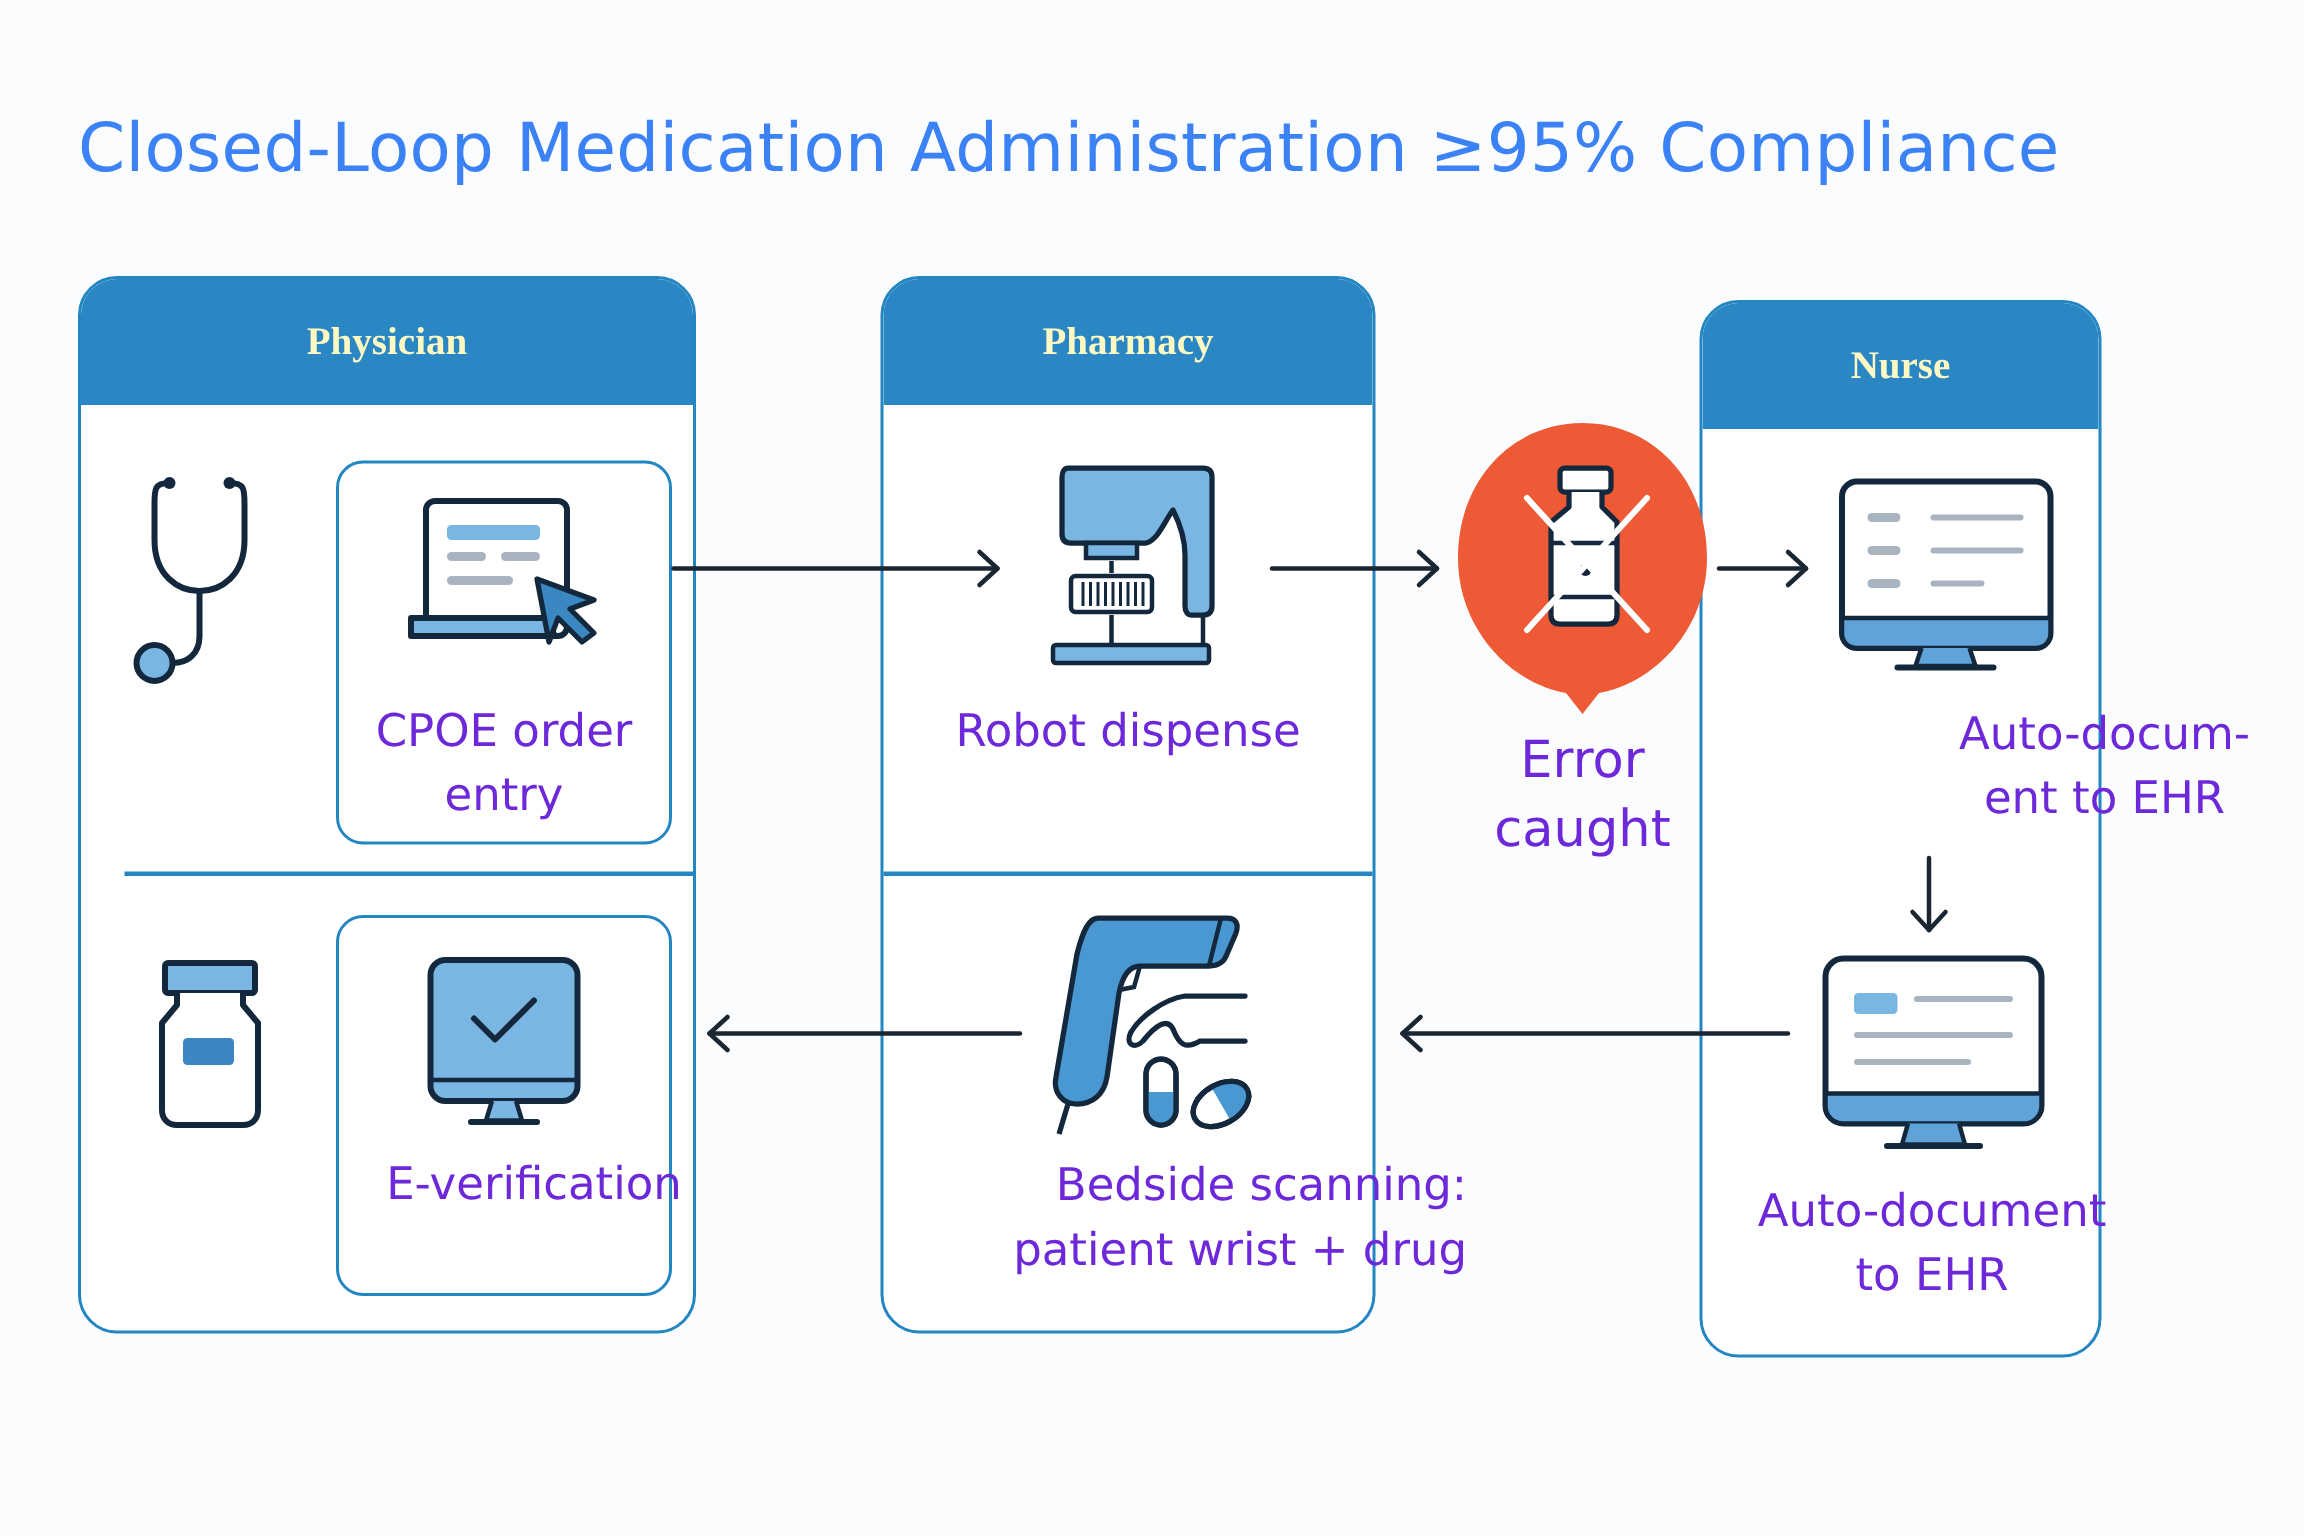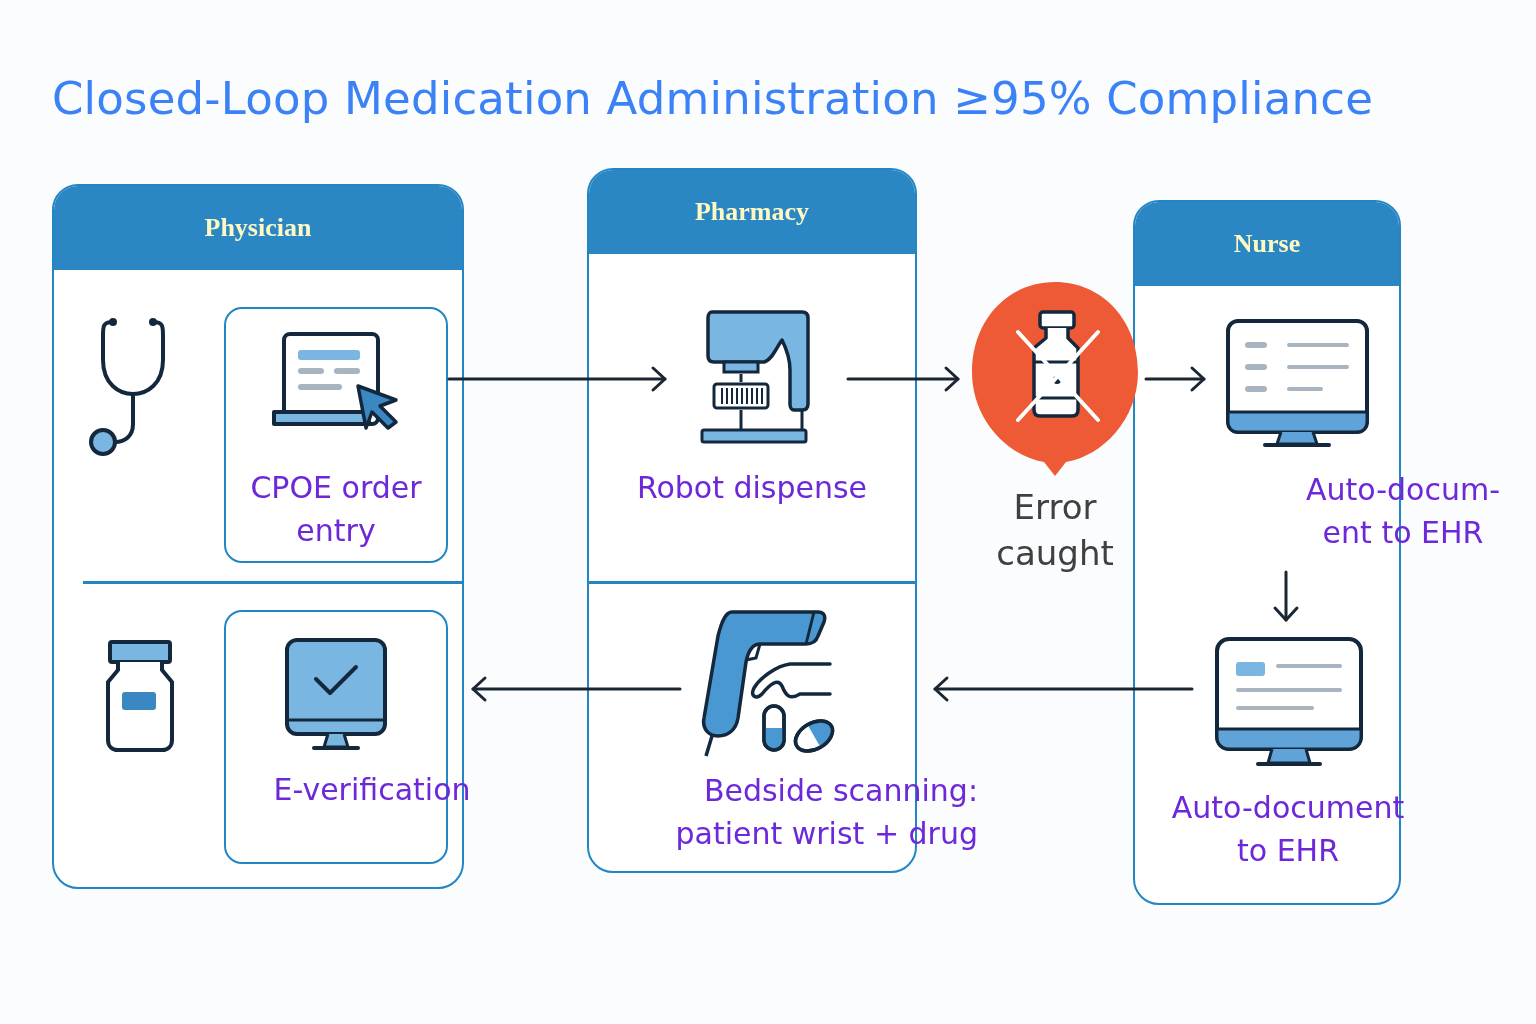--- a/index.html
+++ b/index.html
@@ -5,34 +5,34 @@
   html, body { margin:0; padding:0; }
   body { width:1536px; height:1024px; background:#fbfcfd; position:relative; overflow:hidden;
          font-family:"DejaVu Sans","Liberation Sans",sans-serif; color:#13202e; }
   .title { position:absolute; left:52px; top:72px; font-size:45px; font-weight:400; letter-spacing:0.2px; color:#3b82f6; white-space:nowrap; }
   .lane { position:absolute; border:2.5px solid #2386c3; border-radius:26px; background:#fff; box-sizing:border-box; overflow:hidden; }
   .lane-head { position:absolute; left:0; right:0; top:0; height:84px; background:#2a87c4; color:#fef9c3;
                font-size:26px; font-weight:700; display:flex; align-items:center; justify-content:center;font-family:Liberation Serif, serif; }
   .divider { position:absolute; height:2.5px; background:#2386c3; }
   .card { position:absolute; border:2.5px solid #2386c3; border-radius:18px; background:#fff; box-sizing:border-box; }
   .label { position:absolute; text-align:center; font-size:30px; line-height:43px; color:#6d28d9; white-space:nowrap; }
-  .err { color:#404040; font-size:34px; line-height:46px; }
+  .err { color:#6d28d9; font-size:34px; line-height:46px; }
   svg.abs { position:absolute; overflow:visible; }
 </style>
 </head>
 <body>
 
 <div class="title">Closed-Loop Medication Administration ≥95% Compliance</div>
 
 <div class="lane" style="left:52px;top:184px;width:412px;height:705px;">
   <div class="lane-head">Physician</div>
 </div>
 <div class="divider" style="left:83px;top:581px;width:380px;"></div>
 
-<div class="lane" style="left:587px;top:168px;width:330px;height:705px;padding-left:39px;">
+<div class="lane" style="left:587px;top:184px;width:330px;height:705px;padding-left:39px;">
   <div class="lane-head">Pharmacy</div>
 </div>
 <div class="divider" style="left:589px;top:581px;width:326px;"></div>
 
 <div class="lane" style="left:1133px;top:200px;width:268px;height:705px;">
   <div class="lane-head">Nurse</div>
 </div>
 
 <div class="card" style="left:224px;top:307px;width:224px;height:256px;"></div>
 <div class="card" style="left:224px;top:610px;width:224px;height:254px;"></div>
@@ -65,21 +65,21 @@
   <rect x="18" y="52" width="34" height="18" rx="3" fill="#3a87c2"></rect>
 </svg>
 
 <svg class="abs" style="left:284px;top:637px;" width="104" height="116" viewBox="0 0 104 116">
   <rect x="3" y="3" width="98" height="94" rx="10" fill="#7ab6e2" stroke="#13283d" stroke-width="4"></rect>
   <line x1="3" y1="83" x2="101" y2="83" stroke="#13283d" stroke-width="3"></line>
   <path d="M32 42 L46 56 L72 30" fill="none" stroke="#13283d" stroke-width="4" stroke-linecap="round" stroke-linejoin="round"></path>
   <path d="M44 97 L40 110 L64 110 L60 97" fill="#7ab6e2" stroke="#13283d" stroke-width="3"></path>
   <line x1="30" y1="111" x2="74" y2="111" stroke="#13283d" stroke-width="4" stroke-linecap="round"></line>
 </svg>
-<div class="label" style="left:240px;top:768px;width:264px;">E-verification</div>
+<div class="label" style="left:224px;top:768px;width:264px;">E-verification</div>
 
 <svg class="abs" style="left:700px;top:308px;" width="112" height="140" viewBox="0 0 112 140">
   <path d="M12 4 L102 4 C106 4 108 6 108 10 L108 96 C108 100 106 102 102 102 L94 102 C92 102 90 100 90 96 L90 62 C90 50 86 40 82 32 C76 40 72 52 64 54 L14 54 C10 54 8 52 8 48 L8 10 C8 6 10 4 12 4 Z" fill="#7ab6e2" stroke="#13283d" stroke-width="3.5" stroke-linejoin="round"></path>
   <rect x="24" y="54" width="34" height="10" fill="#7ab6e2" stroke="#13283d" stroke-width="3"></rect>
   <line x1="41" y1="66" x2="41" y2="74" stroke="#13283d" stroke-width="3"></line>
   <rect x="14" y="76" width="54" height="24" rx="3" fill="#fff" stroke="#13283d" stroke-width="3"></rect>
   <g stroke="#13283d" stroke-width="2">
     <line x1="22" y1="80" x2="22" y2="96"></line>
       <line x1="27" y1="80" x2="27" y2="96"></line>
       <line x1="32" y1="80" x2="32" y2="96"></line>

